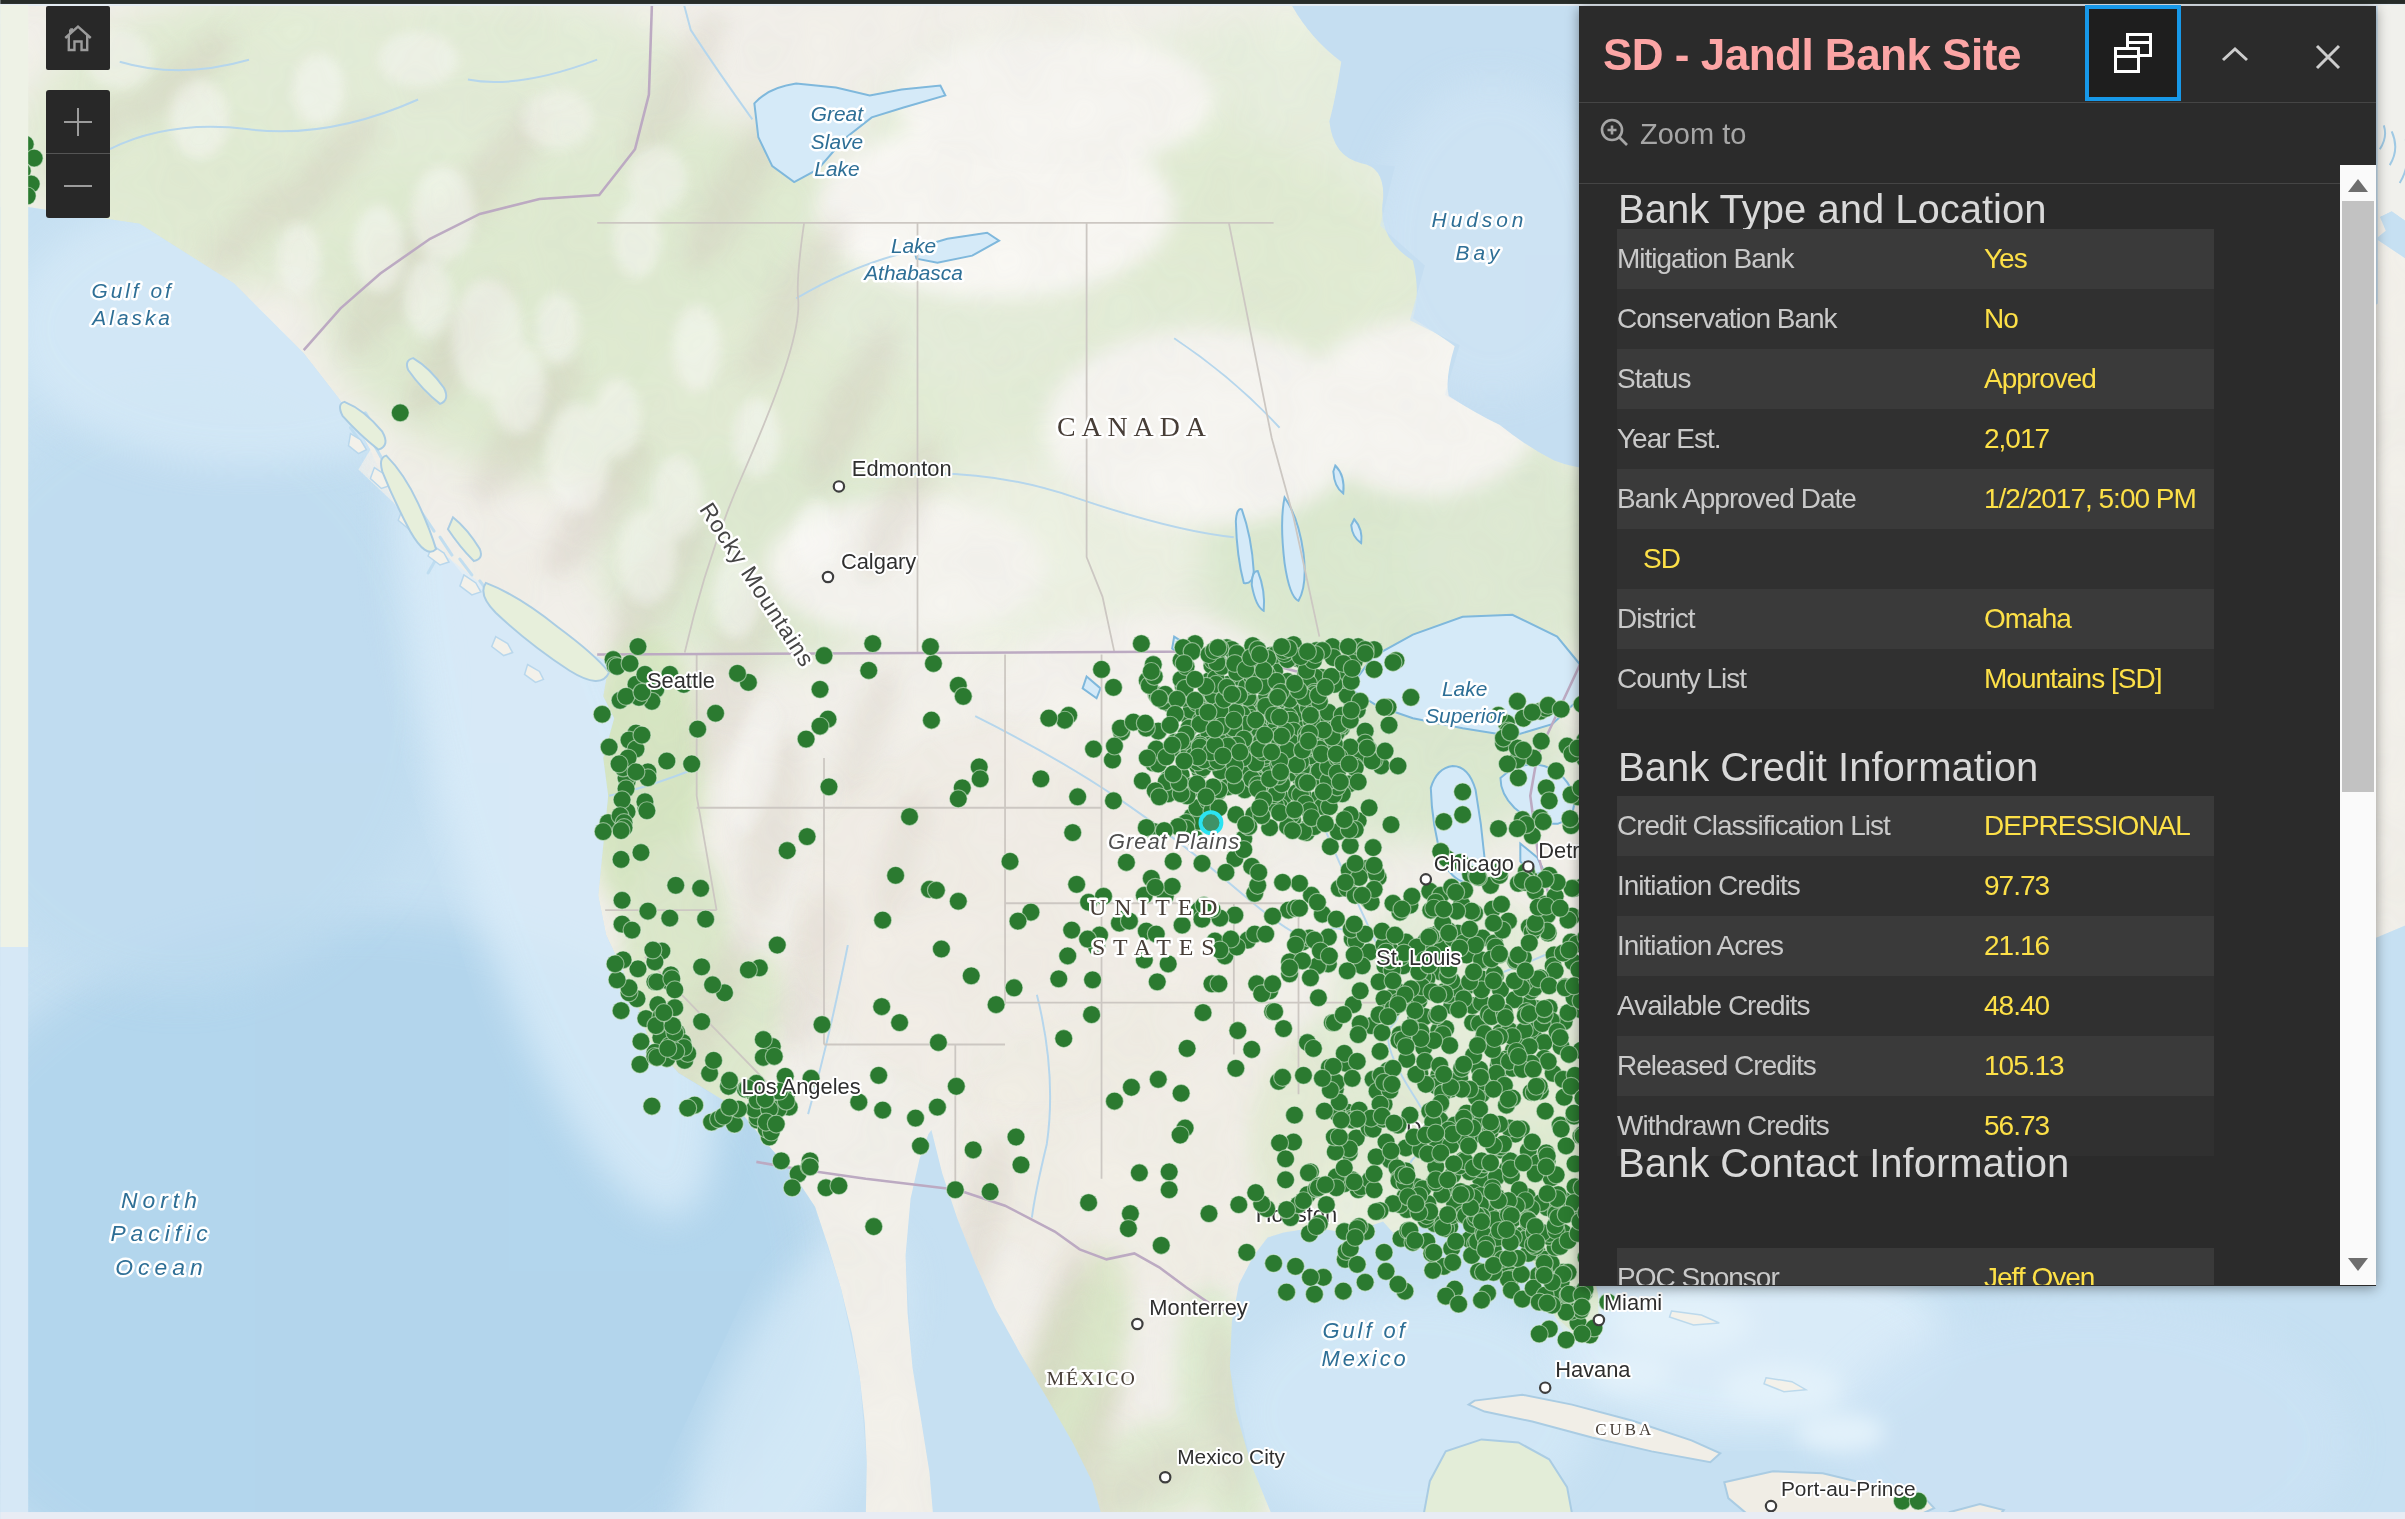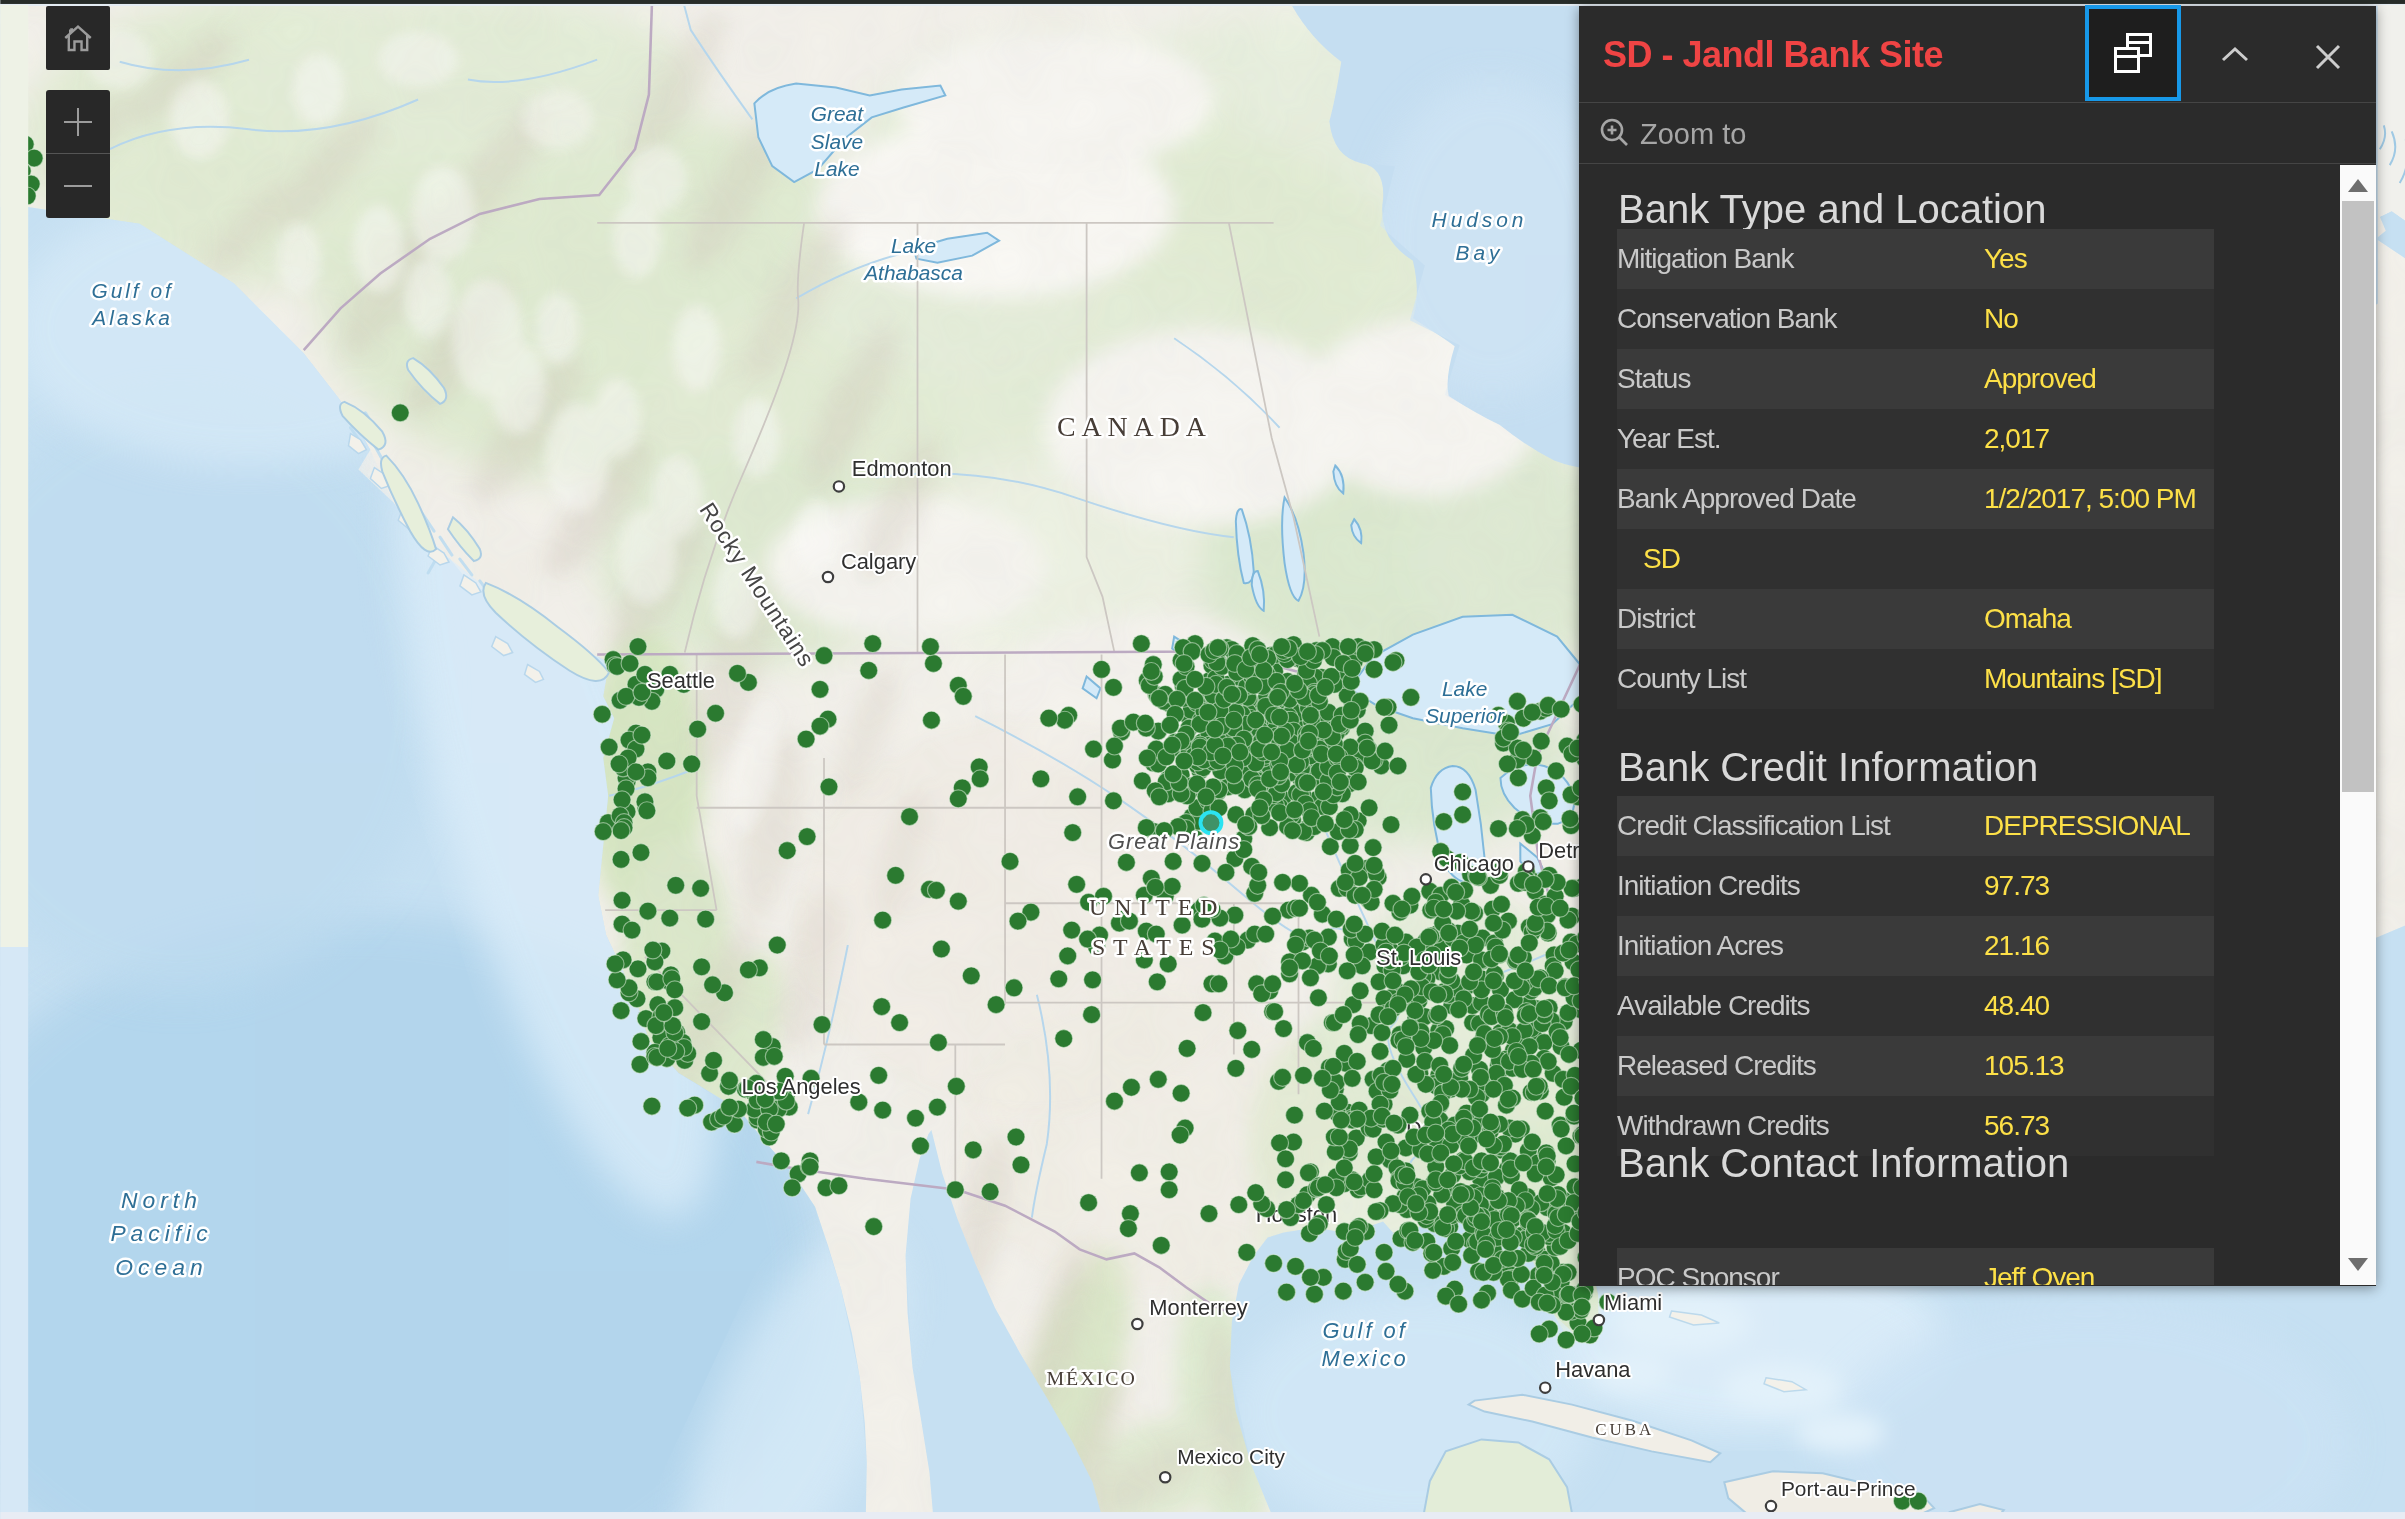--- a/index.html
+++ b/index.html
@@ -4,24 +4,24 @@
 html,body{width:2406px;height:1519px;overflow:hidden;background:#c4dff2;
  font-family:"Liberation Sans",sans-serif;}
 #stage{position:relative;width:2406px;height:1519px;overflow:hidden}
 .mbtn{position:absolute;background:#282828;border-radius:2px;
  display:flex;align-items:center;justify-content:center}
 #panel{position:absolute;left:1579px;top:6px;width:797px;height:1280px;
  background:#2b2b2b;box-shadow:0 2px 12px rgba(0,0,0,.4)}
 #phead{position:absolute;left:0;top:0;width:100%;height:97px;
  border-bottom:1px solid #454545}
 #ptitle{position:absolute;left:24px;top:0;height:97px;line-height:97px;
- font-size:36px;font-weight:bold;color:#ef4444;letter-spacing:-0.5px}
+ font-size:44px;font-weight:bold;color:#fca5a5;letter-spacing:-0.5px}
 #dockbtn{position:absolute;left:506px;top:-1px;width:96px;height:96px;
  background:#1e1e1e;border:4px solid #1798e8}
-#zoomrow{position:absolute;left:0;top:98px;width:100%;height:60px;
+#zoomrow{position:absolute;left:0;top:98px;width:100%;height:80px;
  border-bottom:1px solid #454545}
 #zoomtxt{position:absolute;left:61px;top:0;height:62px;line-height:60px;
  font-size:29px;color:#a6a6a6}
 #pbody{position:absolute;left:0;top:159px;width:635px;height:1120px;
  overflow:hidden}
 .h2{position:absolute;left:39px;font-size:40px;color:#d9d9d9;
  letter-spacing:0px;white-space:nowrap}
 .tbl{position:absolute;left:38px;width:690px}
 .row{display:flex;height:60px}
 .row.odd{background:#3a3a3a}

